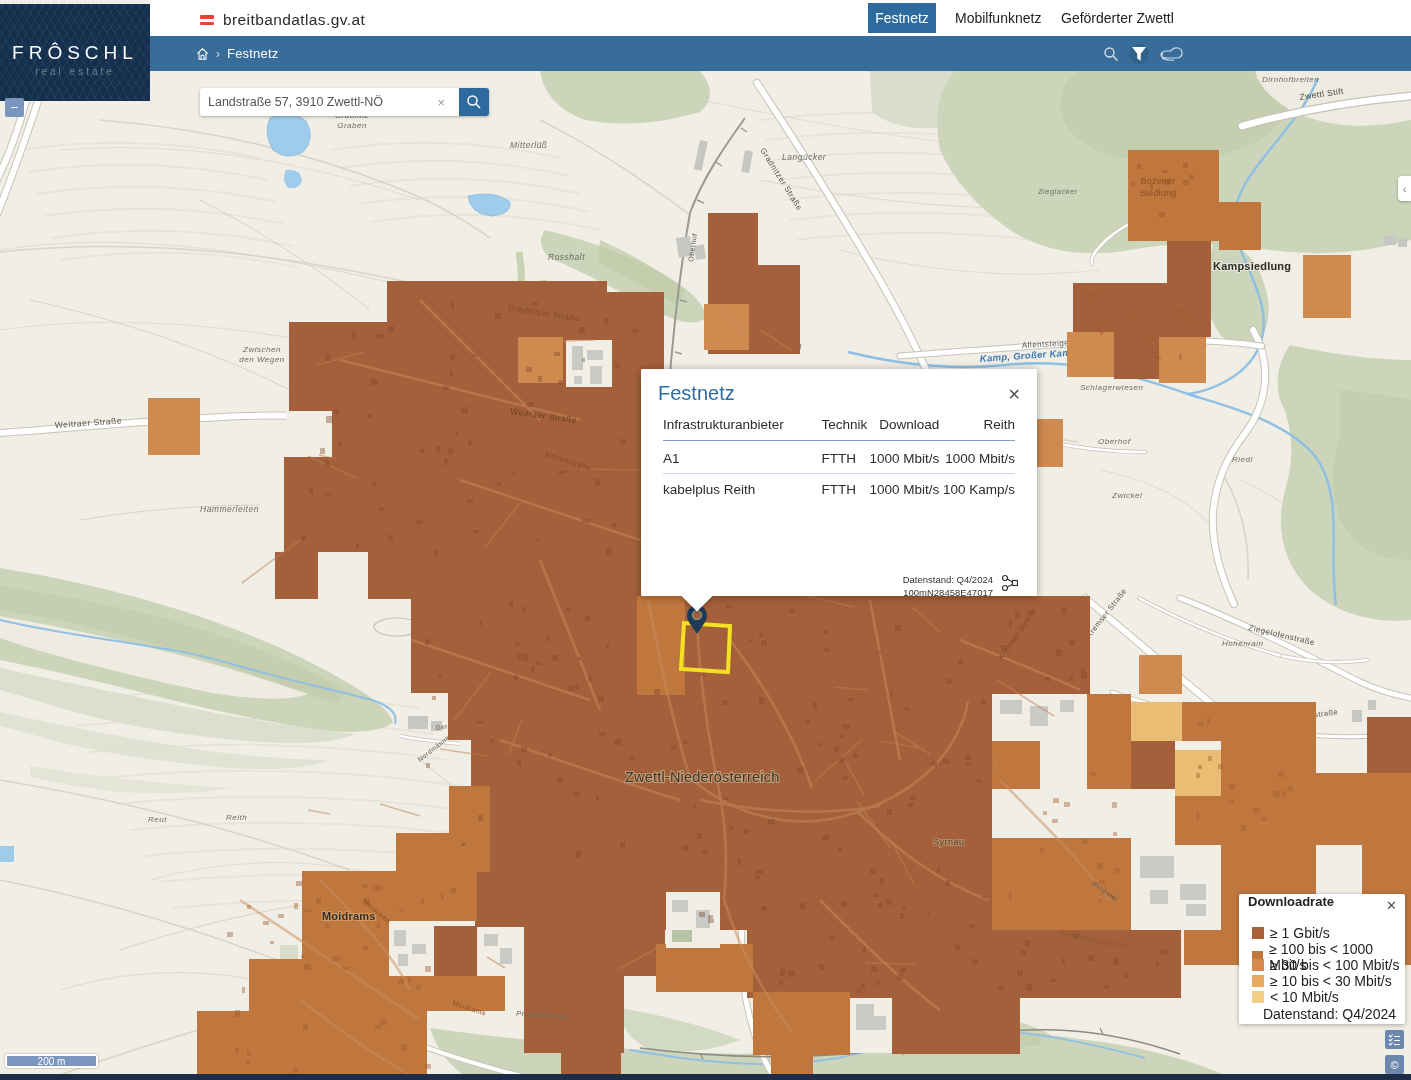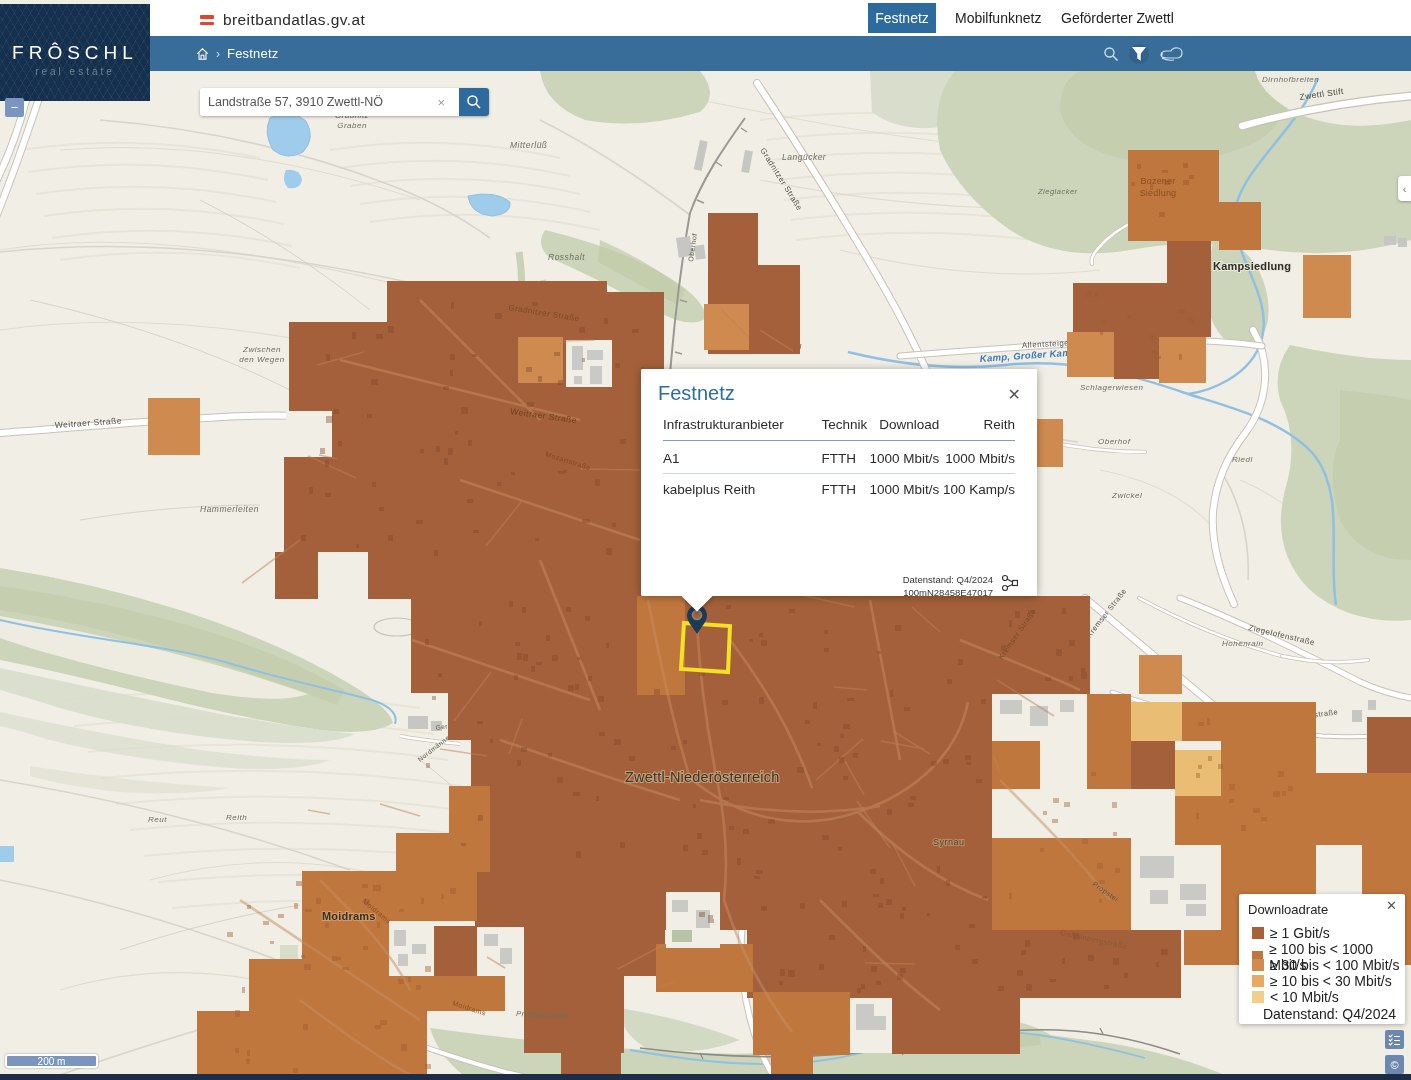--- a/index.html
+++ b/index.html
@@ -36,21 +36,21 @@
 #popup .x{position:absolute;right:16px;top:16px;font-size:16px;color:#555}
 .trow{position:absolute;left:22px;width:352px;display:flex;font-size:13.5px;color:#2b2b2b}
 .trow .c1{width:159px;text-align:left}
 .trow .c2{width:46px;text-align:left}
 .trow .c3{width:72px;text-align:right}
 .trow .c4{width:76px;text-align:right}
 #popup .hl{position:absolute;left:22px;top:71px;width:352px;border-top:1.5px solid #7d9dc4}
 #popup .rl{position:absolute;left:22px;top:104px;width:352px;border-top:1px solid #c7d6ea}
 #popup .ds{position:absolute;right:44px;top:205px;text-align:right;font-size:9.5px;color:#333;line-height:1.35}
 #legend{left:1239px;top:894px;width:166px;height:130px;background:#fff;box-shadow:0 1px 5px rgba(0,0,0,0.3);border-radius:2px;z-index:25}
-#legend h3{position:absolute;left:9px;top:8px;font-size:13px;font-weight:normal;color:#222}
+#legend h3{position:absolute;left:9px;top:0;font-size:13px;font-weight:bold;color:#222}
 #legend .x{position:absolute;right:8px;top:4px;font-size:13px;color:#555}
 #legend .it{position:absolute;left:13px;display:flex;align-items:center;font-size:14px;color:#222}
 #legend .sw{width:12px;height:12px;margin-right:6px}
 #scale{left:5px;top:1054px;width:93px;height:14px;background:#7b96be;border:2px solid #fff;border-radius:3px;box-shadow:0 0 2px rgba(0,0,0,0.4);color:#fff;font-size:10px;display:flex;align-items:center;justify-content:center;z-index:20}
 #botbar{left:0;top:1074px;width:1411px;height:6px;background:#1d2d47;z-index:40}
 .bbtn{width:19px;height:19px;background:#6d88ae;border-radius:2px;display:flex;align-items:center;justify-content:center;z-index:20;position:absolute;left:1385px}
 #rtab{left:1398px;top:176px;width:13px;height:25px;background:#fff;border-radius:4px 0 0 4px;box-shadow:0 1px 3px rgba(0,0,0,0.3);display:flex;align-items:center;justify-content:center;color:#777;font-size:11px;z-index:20}
 </style></head><body>
 <svg id="map" viewBox="0 0 1411 1080">
     <rect x="0" y="0" width="1411" height="1080" fill="#f1eee6"></rect>

